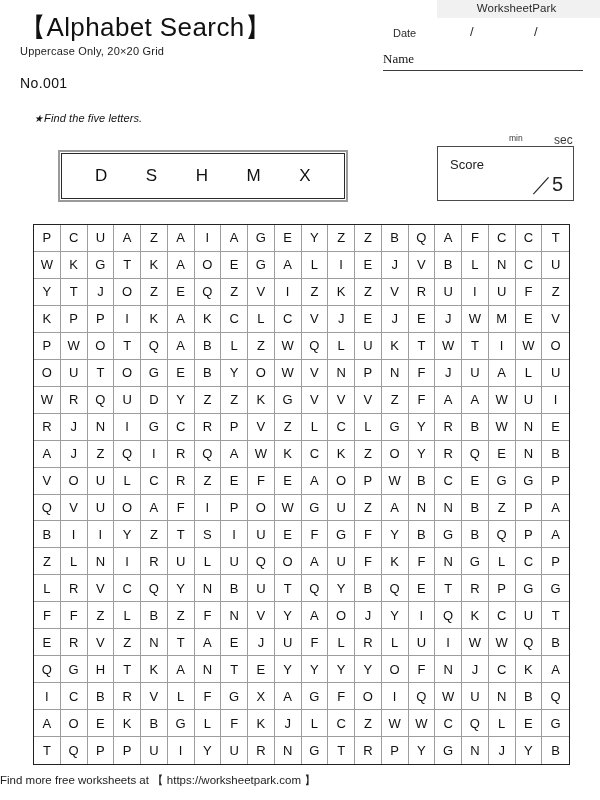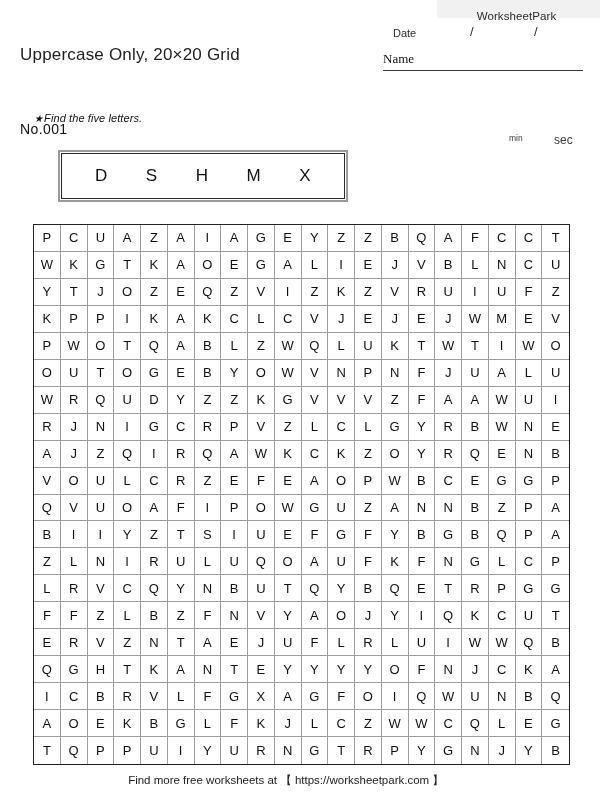--- a/index.html
+++ b/index.html
@@ -27,21 +27,21 @@
     position: absolute;
     left: 437px;
     top: 0;
     width: 163px;
     height: 18px;
     background: #f1f1f1;
   }
   .brand-label {
     position: absolute;
     left: 437px;
-    top: 10px;
+    top: 2px;
     width: 159px;
     text-align: center;
     font-size: 11.5px;
     color: #2b2b2b;
     letter-spacing: 0.1px;
   }
 
   .title {
     position: absolute;
     left: 20px;
@@ -49,33 +49,32 @@
     font-size: 26px;
     font-weight: 400;
     letter-spacing: 0.4px;
     color: #111;
     white-space: nowrap;
   }
   .subtitle {
     position: absolute;
     left: 20px;
     top: 45px;
-    font-size: 17px;
+    font-size: 11px;
     color: #222;
     letter-spacing: 0.2px;
     white-space: nowrap;
   }
   .sheet-no {
     position: absolute;
     left: 20px;
     top: 75px;
     font-size: 14px;
     color: #111;
     letter-spacing: 0.4px;
-    margin-top: 46px;
   }
 
   .date-label {
     position: absolute;
     left: 393px;
     top: 27px;
     font-size: 11px;
     color: #2b2b2b;
   }
   .date-slash-1 {
@@ -230,21 +229,21 @@
   }
   .cell.last-col { border-right: none; }
   .cell.last-row { border-bottom: none; }
 
   
   .footer {
     position: absolute;
     left: 0;
     top: 773px;
     width: 600px;
-    text-align: center;
+    text-align: left;
     padding-right: 28px;
     box-sizing: border-box;
     font-size: 11.5px;
     color: #222;
     white-space: nowrap;
   }
   .footer-clip {
     position: absolute;
     left: 0;
     top: 792px;
@@ -259,20 +258,21 @@
     height: 8px;
   }
 </style>
 </head>
 <body>
 
 <div class="header">
   <div class="brand-bar"></div>
   <div class="brand-label">WorksheetPark</div>
 
+  <div class="title">【Alphabet Search】</div>
   <div class="subtitle">Uppercase Only, 20×20 Grid</div>
   <div class="sheet-no">No.001</div>
 
   <div class="date-label">Date</div>
   <div class="date-slash-1">/</div>
   <div class="date-slash-2">/</div>
 
   <div class="name-label">Name</div>
   <div class="name-rule"></div>
 </div>
@@ -287,20 +287,24 @@
     <span class="target-letter">S</span>
     <span class="target-letter">H</span>
     <span class="target-letter">M</span>
     <span class="target-letter">X</span>
   </div>
 </div>
 
 <div class="score-wrap">
   <div class="min-label">min</div>
   <div class="sec-label">sec</div>
+  <div class="score-box">
+    <div class="score-label">Score</div>
+    <div class="score-total">／5</div>
+  </div>
 </div>
 
 <div class="grid-outer">
   <div class="grid" id="grid">
       <div class="cell">P</div>
       <div class="cell">C</div>
       <div class="cell">U</div>
       <div class="cell">A</div>
       <div class="cell">Z</div>
       <div class="cell">A</div>

